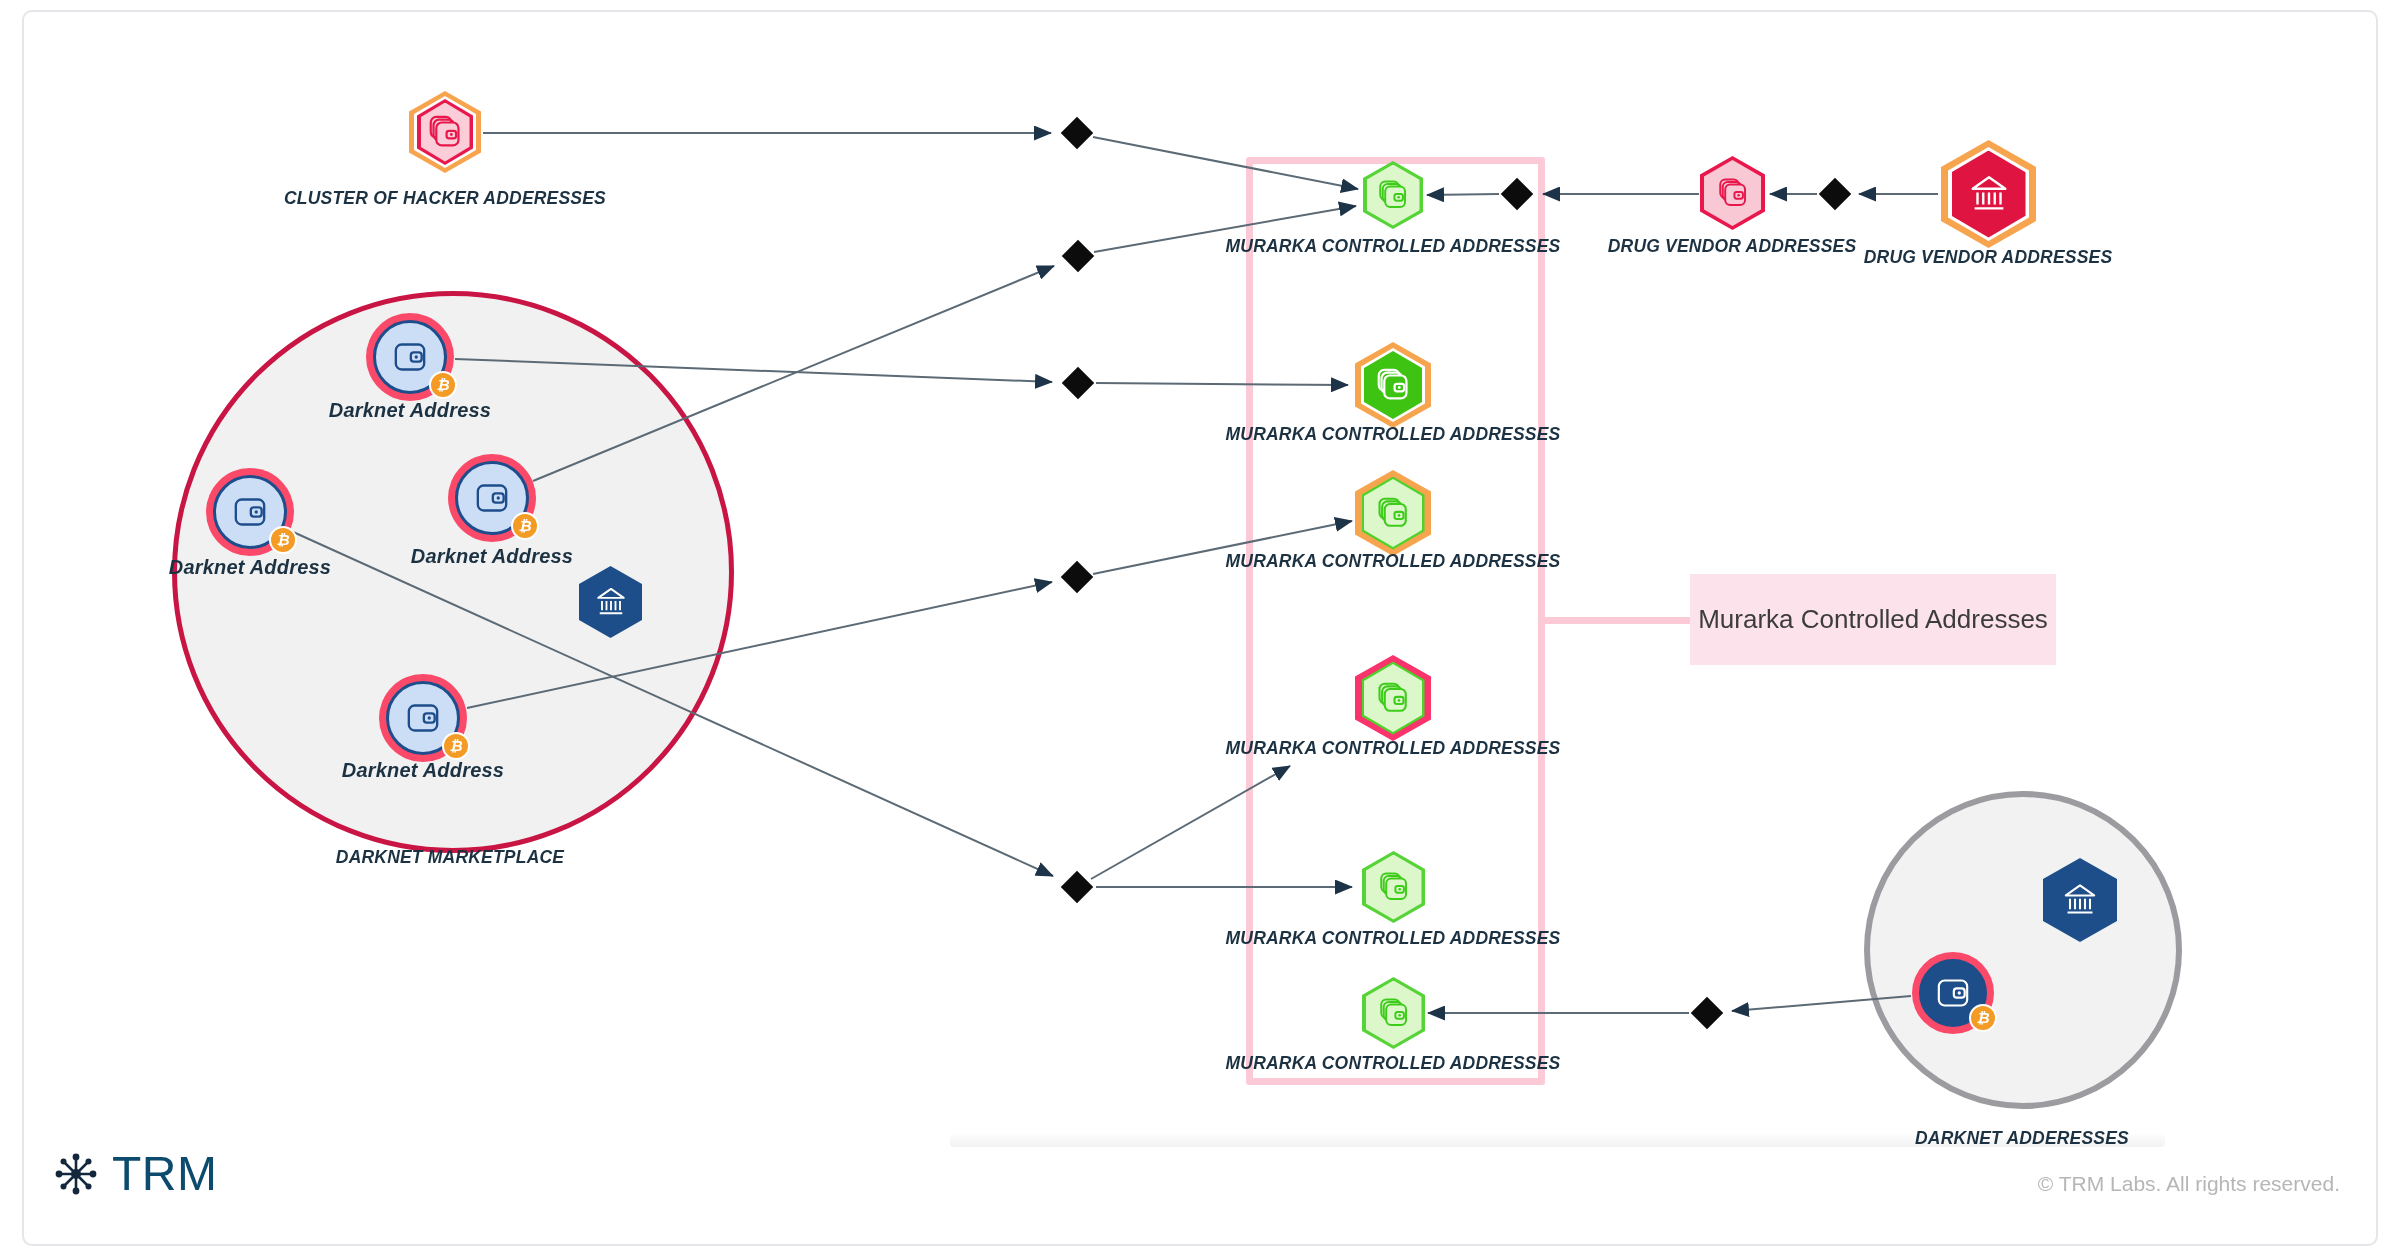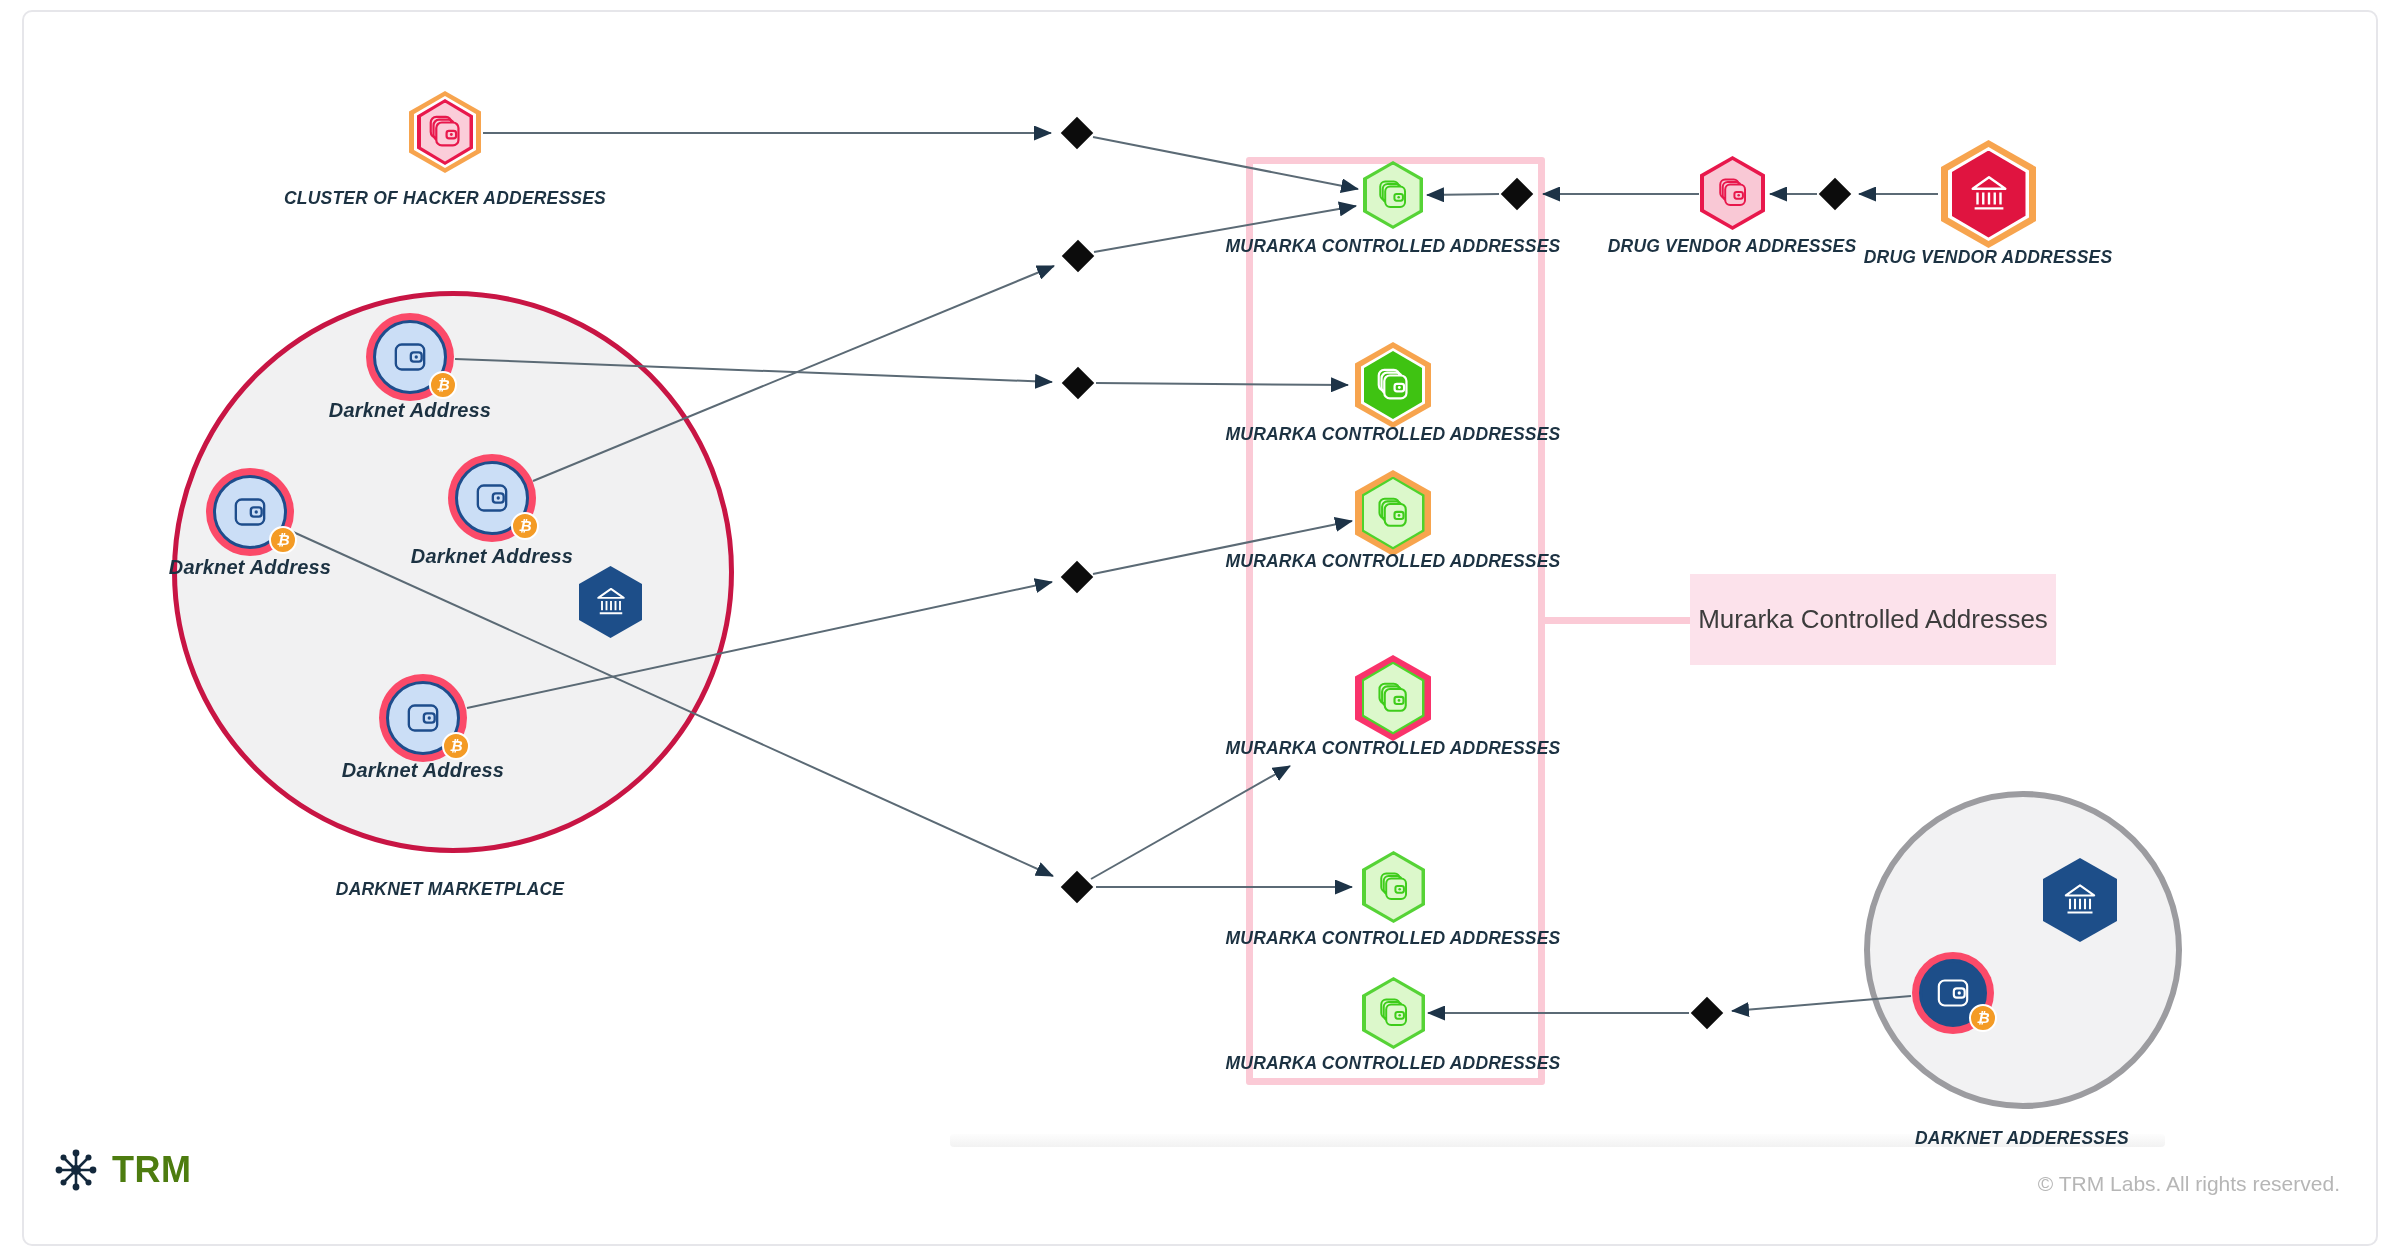--- a/index.html
+++ b/index.html
@@ -31,21 +31,21 @@
   .callout{position:absolute;left:1690px;top:574px;width:366px;height:91px;background:#fce2eb;
            display:flex;align-items:center;justify-content:center;
            font-size:26px;color:#3c3c3c;}
   .callout-line{position:absolute;left:1545px;top:617px;width:145px;height:7px;background:#fbcad6;}
   .shadowbar{position:absolute;left:950px;top:1134px;width:1215px;height:13px;border-radius:4px;
              background:linear-gradient(#fcfcfc,#ebebeb);opacity:.65;}
   
   svg.wires{position:absolute;left:0;top:0;}
   
   .logo{position:absolute;left:52px;top:1146px;display:flex;align-items:center;gap:12px;}
-  .logo-text{font-weight:700;font-size:36px;color:#4d7c0f;letter-spacing:.5px;}
+  .logo-text{font-weight:400;font-size:48px;color:#0c4a6e;letter-spacing:.5px;}
   .copyright{position:absolute;right:60px;top:1172px;font-size:21px;color:#b6b6b6;}
 </style>
 </head>
 <body>
 
 <div class="frame"></div>
 
 <div class="bigcircle" style="left:172px;top:291px;width:562px;height:562px;background:#f1f1f2;border:5px solid #c81544;box-sizing:border-box;"></div>
 <div class="bigcircle" style="left:1864px;top:791px;width:318px;height:318px;background:#f2f2f3;border:6px solid #9c9ca0;box-sizing:border-box;"></div>
 <div class="pinkrect"></div>
@@ -169,21 +169,21 @@
   <div class="icon-c">
     <svg width="36" height="36" viewBox="0 0 48 48">
         <g stroke="#fff" fill="none" stroke-width="2.5" stroke-linejoin="round">
       <path d="M24 6.5 L41 18.5 H7 Z"></path>
           <path d="M12 22.5 V35 M18 22.5 V35 M24 22.5 V35 M30 22.5 V35 M36 22.5 V35"></path>
           <path d="M9 39 H39"></path>
         </g>
       </svg>
   </div>
 </div>
-<div class="lbl" style="left:450px;top:889px;">DARKNET MARKETPLACE</div>
+<div class="lbl" style="left:450px;top:857px;">DARKNET MARKETPLACE</div>
 
 <div class="hex" style="left:1363px;top:161px;width:60px;height:68px;background:#56d336;">
   <div class="hex" style="inset:3.5px;background:#dcf8cb;"></div>
   <div class="icon-c">
     <svg width="34" height="34" viewBox="0 0 48 48">
         <g fill="none" stroke="#3ecc1b" stroke-width="2.8">
       <rect x="6" y="5" width="26" height="26" rx="7"></rect>
           <rect x="9.5" y="8.5" width="26" height="26" rx="7"></rect>
       <rect x="13" y="12" width="28" height="29" rx="7" fill="#dcf8cb"></rect>
           <rect x="26" y="22.5" width="12" height="9.5" rx="3" fill="#dcf8cb"></rect>

